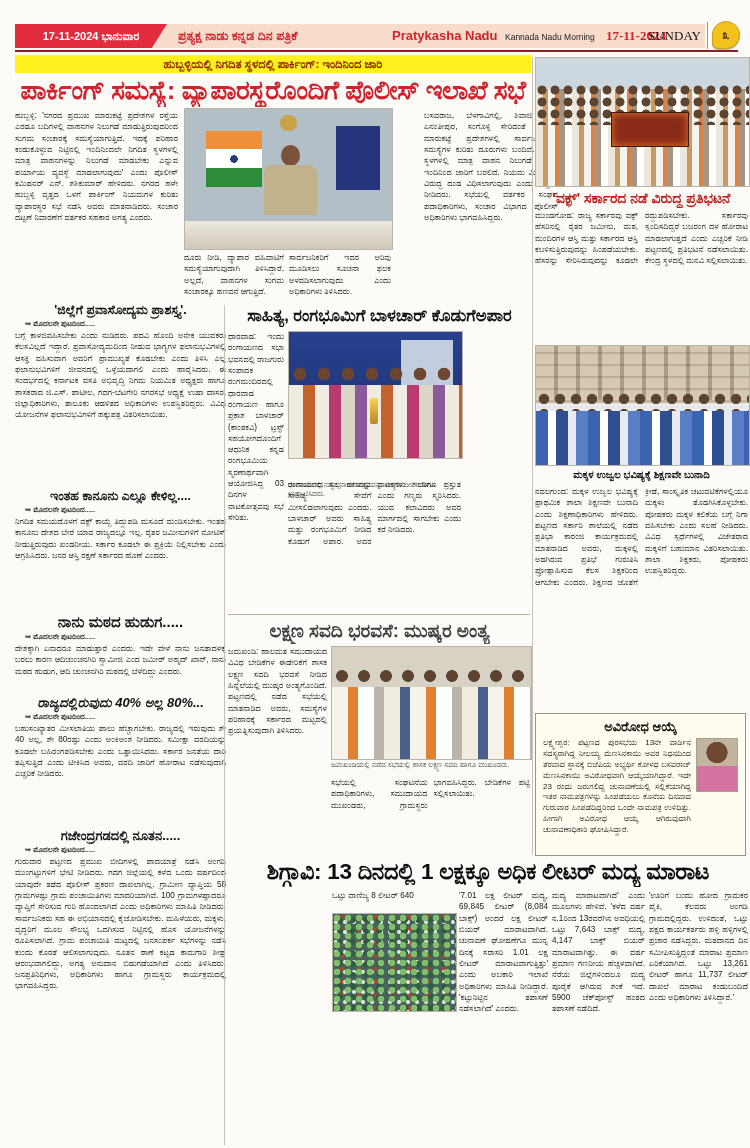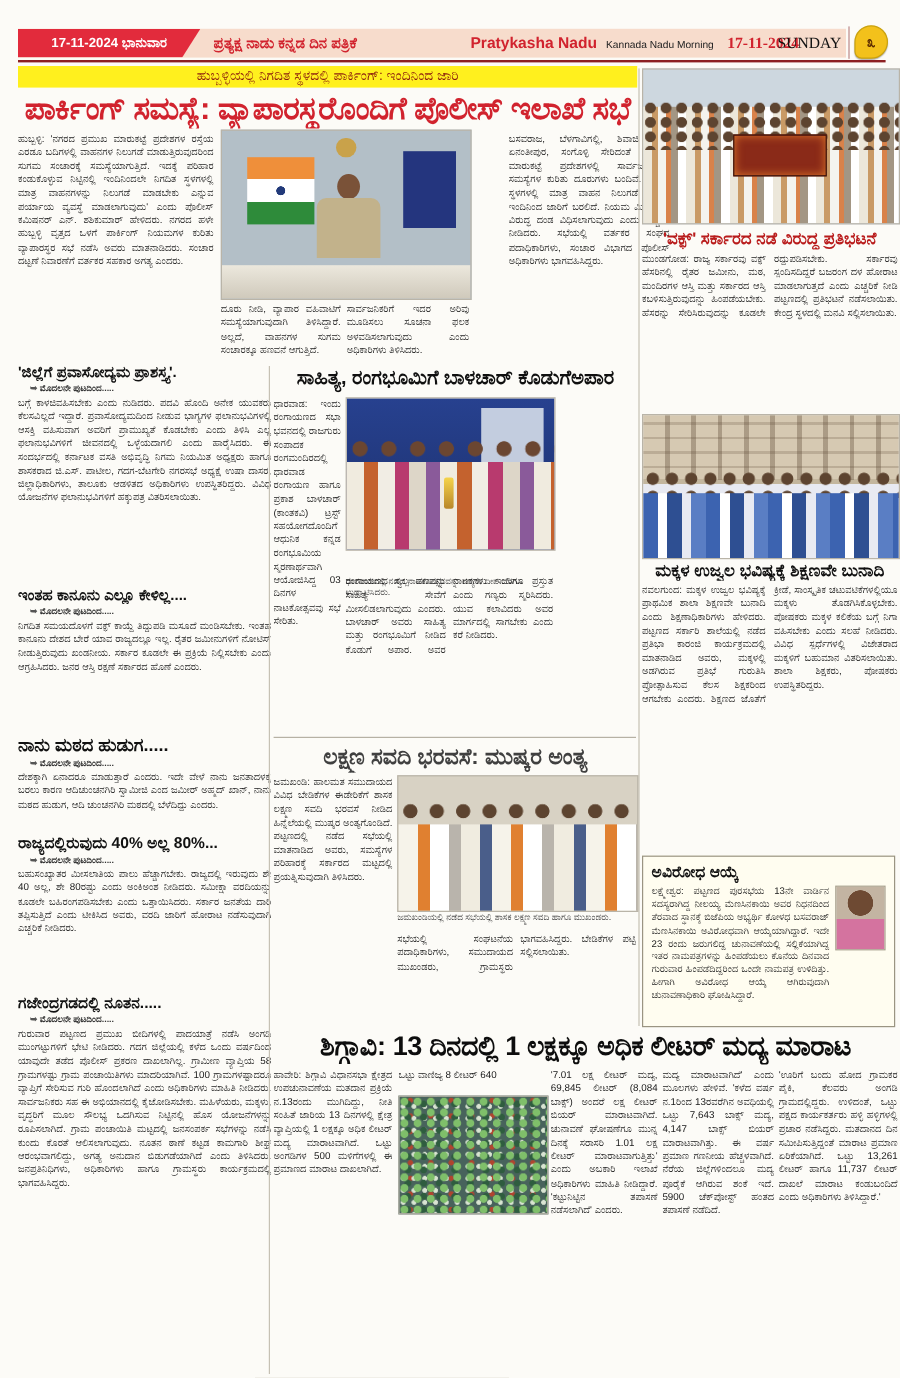--- a/index.html
+++ b/index.html
@@ -20,21 +20,21 @@
            font-family:"Liberation Serif",serif;font-size:13px;line-height:20px;}
   #mh-day{left:648px;top:26px;width:58px;height:20px;color:#111;font-family:"Liberation Serif",serif;
           font-size:13px;line-height:20px;}
   #mast-div{left:707px;top:22px;width:1px;height:27px;background:#b88;}
   #page-badge{left:712px;top:21px;width:26px;height:26px;background:#f3c11b;border:1px solid #caa20e;
               border-radius:50% 50% 50% 6px;color:#5a2a00;font-weight:bold;font-size:13px;
               line-height:26px;text-align:center;box-shadow:0 1px 1px rgba(0,0,0,.3);}
   #mast-rule{left:15px;top:50px;width:723px;height:2px;background:#8c2022;}
   
   #kicker{left:15px;top:55px;width:516px;height:18px;background:#fff01e;color:#8a1a0e;
-          font-weight:normal;font-size:11.5px;line-height:18px;text-align:center;}
+          font-weight:bold;font-size:11.5px;line-height:18px;text-align:center;}
   #lead-head{left:15px;top:74px;width:516px;height:33px;margin:0;color:#d1232e;
              font-size:26px;font-weight:bold;text-align:center;line-height:33px;letter-spacing:-.5px;}
   #lead-c1{left:15px;top:110px;width:163px;height:192px;}
   #lead-c2{left:184px;top:252px;width:100px;height:50px;}
   #lead-c3{left:289px;top:252px;width:102px;height:50px;}
   #lead-c4{left:396px;top:110px;width:134px;height:192px;margin-left:28px;}
   
   .photo{position:absolute;overflow:hidden;background:#9aa5ad;border:1px solid #b9b4a8;}
   #lead-photo{left:184px;top:108px;width:207px;height:140px;background:#b3bfc7;}
   .lp-flag-in{position:absolute;left:10%;top:16%;width:27%;height:40%;
@@ -78,50 +78,50 @@
         radial-gradient(circle at 7px 6px,#2f5d3f 2.6px,transparent 3.1px),
         radial-gradient(circle at 3px 8px,#d9e4d2 1.8px,transparent 2.3px),
         radial-gradient(circle at 9px 3px,#b0452f 2px,transparent 2.5px);
       background-size:11px 9px,13px 11px,9px 10px,17px 13px;}
   #box-portrait{float:right;width:40px;height:52px;margin:0 0 3px 5px;border:1px solid #a9a18e;
       background:radial-gradient(circle at 50% 26%,#6e4a33 24%,transparent 25%),
                  linear-gradient(#c3b4a2 0 52%,#d4739f 52% 100%);}
   .caption{position:absolute;font-size:7.4px;color:#3c3c3c;line-height:1.25;overflow:hidden;}
   
   .lsec{position:absolute;left:15px;width:211px;overflow:hidden;}
-  .lsec h3{margin:0 0 1px 0;color:#111;}
+  .lsec h3{margin:0 0 1px 0;color:#111;text-align:center;}
   .cm{font-size:7.4px;font-weight:bold;color:#333;margin:1px 0 2px 10px;}
   .cm .arr{color:#555;margin-right:2px;}
   #ls0{top:303px;height:184px;} #ls0 h3{font-size:12.5px;}
   #ls1{top:489px;height:122px;} #ls1 h3{font-size:12.5px;}
   #ls2{top:613px;height:80px;}  #ls2 h3{font-size:15px;}
-  #ls3{top:695px;height:131px;} #ls3 h3{font-size:13px;}
+  #ls3{top:695px;height:131px;} #ls3 h3{font-size:13px;font-style:italic;}
   #ls4{top:828px;height:317px;} #ls4 h3{font-size:13px;}
   
   #m1-head{left:228px;top:303px;width:303px;height:24px;margin:0;font-size:16.5px;font-weight:bold;
            text-align:center;line-height:24px;color:#101010;}
   #m1-colA{left:228px;top:331px;width:56px;height:281px;}
   #m1-cap{left:288px;top:480px;width:173px;height:17px;}
   #m1-colB{left:288px;top:479px;width:173px;height:133px;column-count:2;column-gap:6px;}
   #m1-colC{left:465px;top:331px;width:65px;height:281px;}
   #mid-rule{left:228px;top:614px;width:302px;height:1px;background:#b6b1a4;}
   #m2-head{left:228px;top:617px;width:303px;height:27px;margin:0;font-size:18.5px;font-weight:bold;
            text-align:center;line-height:27px;color:#404040;}
   #m2-colA{left:228px;top:646px;width:99px;height:208px;}
   #m2-cap{left:331px;top:760px;width:199px;height:15px;}
   #m2-colB{left:331px;top:777px;width:199px;height:77px;column-count:2;column-gap:6px;}
   
   #rp-head{left:535px;top:188px;width:213px;height:20px;margin:0;font-size:14px;font-weight:bold;
            text-align:center;line-height:20px;color:#b91c1c;}
   #rp-body{left:535px;top:210px;width:213px;height:132px;}
-  #rc-head{left:535px;top:466px;width:213px;height:18px;margin:0;font-size:14px;font-weight:bold;
+  #rc-head{left:535px;top:466px;width:213px;height:18px;margin:0;font-size:10px;font-weight:bold;
            text-align:center;line-height:18px;color:#101010;}
   #rc-body{left:535px;top:486px;width:213px;height:224px;}
   #news-box{left:535px;top:713px;width:211px;height:143px;background:#fffdf0;border:1.5px solid #9a9482;padding:5px 7px;box-sizing:border-box;}
-  #box-head{margin:0 0 3px 0;font-size:13px;font-weight:bold;color:#101010;}
+  #box-head{margin:0 0 3px 0;font-size:13px;font-weight:bold;text-align:center;color:#101010;}
   #box-body{font-size:8px;line-height:1.36;text-align:justify;overflow:hidden;height:100px;}
   
   #bot-head{left:228px;top:856px;width:520px;height:31px;margin:0;font-size:22.5px;font-weight:bold;
             text-align:center;line-height:31px;color:#0d0d0d;letter-spacing:-.3px;}
   #b-c1{left:228px;top:890px;width:99px;height:256px;}
   #b-c2t{left:332px;top:890px;width:123px;height:21px;}
   #b-c2b{left:332px;top:1012px;width:123px;height:134px;}
   #b-c3{left:459px;top:890px;width:89px;height:256px;}
   #b-c4{left:552px;top:890px;width:93px;height:256px;}
   #b-c5{left:649px;top:890px;width:99px;height:256px;}
@@ -224,21 +224,20 @@
   <h2 class="abs" id="rc-head">ಮಕ್ಕಳ ಉಜ್ವಲ ಭವಿಷ್ಯಕ್ಕೆ ಶಿಕ್ಷಣವೇ ಬುನಾದಿ</h2>
   <div class="abs bodytext twocol" id="rc-body">ನವಲಗುಂದ: ಮಕ್ಕಳ ಉಜ್ವಲ ಭವಿಷ್ಯಕ್ಕೆ ಪ್ರಾಥಮಿಕ ಶಾಲಾ ಶಿಕ್ಷಣವೇ ಬುನಾದಿ ಎಂದು ಶಿಕ್ಷಣಾಧಿಕಾರಿಗಳು ಹೇಳಿದರು. ಪಟ್ಟಣದ ಸರ್ಕಾರಿ ಶಾಲೆಯಲ್ಲಿ ನಡೆದ ಪ್ರತಿಭಾ ಕಾರಂಜಿ ಕಾರ್ಯಕ್ರಮದಲ್ಲಿ ಮಾತನಾಡಿದ ಅವರು, ಮಕ್ಕಳಲ್ಲಿ ಅಡಗಿರುವ ಪ್ರತಿಭೆ ಗುರುತಿಸಿ ಪ್ರೋತ್ಸಾಹಿಸುವ ಕೆಲಸ ಶಿಕ್ಷಕರಿಂದ ಆಗಬೇಕು ಎಂದರು. ಶಿಕ್ಷಣದ ಜೊತೆಗೆ ಕ್ರೀಡೆ, ಸಾಂಸ್ಕೃತಿಕ ಚಟುವಟಿಕೆಗಳಲ್ಲಿಯೂ ಮಕ್ಕಳು ತೊಡಗಿಸಿಕೊಳ್ಳಬೇಕು. ಪೋಷಕರು ಮಕ್ಕಳ ಕಲಿಕೆಯ ಬಗ್ಗೆ ನಿಗಾ ವಹಿಸಬೇಕು ಎಂದು ಸಲಹೆ ನೀಡಿದರು. ವಿವಿಧ ಸ್ಪರ್ಧೆಗಳಲ್ಲಿ ವಿಜೇತರಾದ ಮಕ್ಕಳಿಗೆ ಬಹುಮಾನ ವಿತರಿಸಲಾಯಿತು. ಶಾಲಾ ಶಿಕ್ಷಕರು, ಪೋಷಕರು ಉಪಸ್ಥಿತರಿದ್ದರು.</div>
 
   <div class="abs" id="news-box">
     <h3 id="box-head">ಅವಿರೋಧ ಆಯ್ಕೆ</h3>
     <div id="box-portrait"></div>
     <div id="box-body" class="bodytext">ಲಕ್ಷ್ಮೇಶ್ವರ: ಪಟ್ಟಣದ ಪುರಸಭೆಯ 13ನೇ ವಾರ್ಡಿನ ಸದಸ್ಯರಾಗಿದ್ದ ನೀಲಯ್ಯ ಮೆಣಸಿನಕಾಯಿ ಅವರ ನಿಧನದಿಂದ ತೆರವಾದ ಸ್ಥಾನಕ್ಕೆ ಬಿಜೆಪಿಯ ಅಭ್ಯರ್ಥಿ ಕೋಳಧ ಬಸವರಾಜ್ ಮೆಣಸಿನಕಾಯಿ ಅವಿರೋಧವಾಗಿ ಆಯ್ಕೆಯಾಗಿದ್ದಾರೆ. ಇದೇ 23 ರಂದು ಜರುಗಲಿದ್ದ ಚುನಾವಣೆಯಲ್ಲಿ ಸಲ್ಲಿಕೆಯಾಗಿದ್ದ ಇತರ ನಾಮಪತ್ರಗಳನ್ನು ಹಿಂಪಡೆಯಲು ಕೊನೆಯ ದಿನವಾದ ಗುರುವಾರ ಹಿಂಪಡೆದಿದ್ದರಿಂದ ಒಂದೇ ನಾಮಪತ್ರ ಉಳಿದಿತ್ತು. ಹೀಗಾಗಿ ಅವಿರೋಧ ಆಯ್ಕೆ ಆಗಿರುವುದಾಗಿ ಚುನಾವಣಾಧಿಕಾರಿ ಘೋಷಿಸಿದ್ದಾರೆ.</div>
   </div>
 
   <h2 class="abs" id="bot-head">ಶಿಗ್ಗಾವಿ: 13 ದಿನದಲ್ಲಿ 1 ಲಕ್ಷಕ್ಕೂ ಅಧಿಕ ಲೀಟರ್ ಮದ್ಯ ಮಾರಾಟ</h2>
-  <div class="abs bodytext" id="b-c1">ಹಾವೇರಿ: ಶಿಗ್ಗಾವಿ ವಿಧಾನಸಭಾ ಕ್ಷೇತ್ರದ ಉಪಚುನಾವಣೆಯ ಮತದಾನ ಪ್ರಕ್ರಿಯೆ ನ.13ರಂದು ಮುಗಿದಿದ್ದು, ನೀತಿ ಸಂಹಿತೆ ಜಾರಿಯ 13 ದಿನಗಳಲ್ಲಿ ಕ್ಷೇತ್ರ ವ್ಯಾಪ್ತಿಯಲ್ಲಿ 1 ಲಕ್ಷಕ್ಕೂ ಅಧಿಕ ಲೀಟರ್ ಮದ್ಯ ಮಾರಾಟವಾಗಿದೆ. ಒಟ್ಟು ಅಂಗಡಿಗಳ 500 ಮಳಿಗೆಗಳಲ್ಲಿ ಈ ಪ್ರಮಾಣದ ಮಾರಾಟ ದಾಖಲಾಗಿದೆ.</div>
   <div class="abs bodytext" id="b-c2t">ಒಟ್ಟು ವಾಣಿಜ್ಯ 8 ಲೀಟರ್ 640</div>
   <div class="photo" id="bottom-photo"></div>
   <div class="abs bodytext" id="b-c3">'7.01 ಲಕ್ಷ ಲೀಟರ್ ಮದ್ಯ, 69,845 ಲೀಟರ್ (8,084 ಬಾಕ್ಸ್) ಅಂದರೆ ಲಕ್ಷ ಲೀಟರ್ ಬಿಯರ್ ಮಾರಾಟವಾಗಿದೆ. ಚುನಾವಣೆ ಘೋಷಣೆಗೂ ಮುನ್ನ ದಿನಕ್ಕೆ ಸರಾಸರಿ 1.01 ಲಕ್ಷ ಲೀಟರ್ ಮಾರಾಟವಾಗುತ್ತಿತ್ತು' ಎಂದು ಅಬಕಾರಿ ಇಲಾಖೆ ಅಧಿಕಾರಿಗಳು ಮಾಹಿತಿ ನೀಡಿದ್ದಾರೆ. 'ಕಟ್ಟುನಿಟ್ಟಿನ ತಪಾಸಣೆ ನಡೆಸಲಾಗಿದೆ' ಎಂದರು.</div>
   <div class="abs bodytext" id="b-c4">ಮದ್ಯ ಮಾರಾಟವಾಗಿದೆ' ಎಂದು ಮೂಲಗಳು ಹೇಳಿವೆ. 'ಕಳೆದ ವರ್ಷ ನ.1ರಿಂದ 13ರವರೆಗಿನ ಅವಧಿಯಲ್ಲಿ ಒಟ್ಟು 7,643 ಬಾಕ್ಸ್ ಮದ್ಯ, 4,147 ಬಾಕ್ಸ್ ಬಿಯರ್ ಮಾರಾಟವಾಗಿತ್ತು. ಈ ವರ್ಷ ಪ್ರಮಾಣ ಗಣನೀಯ ಹೆಚ್ಚಳವಾಗಿದೆ. ನೆರೆಯ ಜಿಲ್ಲೆಗಳಿಂದಲೂ ಮದ್ಯ ಪೂರೈಕೆ ಆಗಿರುವ ಶಂಕೆ ಇದೆ. 5900 ಚೆಕ್‌ಪೋಸ್ಟ್ ಹಂತದ ತಪಾಸಣೆ ನಡೆದಿದೆ.</div>
   <div class="abs bodytext" id="b-c5">'ಊರಿಗೆ ಬಂದು ಹೋದ ಗ್ರಾಮಕರ ಪೈಕಿ, ಕೆಲವರು ಅಂಗಡಿ ಗ್ರಾಮದಲ್ಲಿದ್ದರು. ಉಳಿದಂತೆ, ಒಟ್ಟು ಪಕ್ಷದ ಕಾರ್ಯಕರ್ತರು ಹಳ್ಳಿ ಹಳ್ಳಿಗಳಲ್ಲಿ ಪ್ರಚಾರ ನಡೆಸಿದ್ದರು. ಮತದಾನದ ದಿನ ಸಮೀಪಿಸುತ್ತಿದ್ದಂತೆ ಮಾರಾಟ ಪ್ರಮಾಣ ಏರಿಕೆಯಾಗಿದೆ. ಒಟ್ಟು 13,261 ಲೀಟರ್ ಹಾಗೂ 11,737 ಲೀಟರ್ ದಾಖಲೆ ಮಾರಾಟ ಕಂಡುಬಂದಿದೆ ಎಂದು ಅಧಿಕಾರಿಗಳು ತಿಳಿಸಿದ್ದಾರೆ.'</div>
 
   <div class="vrule" id="vr1"></div>
   <div class="vrule" id="vr2"></div>
 
 </div>

